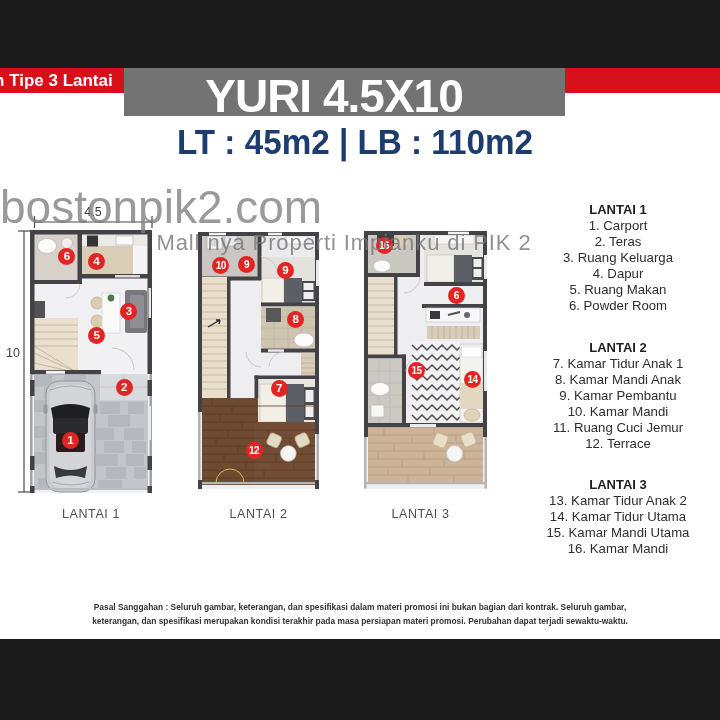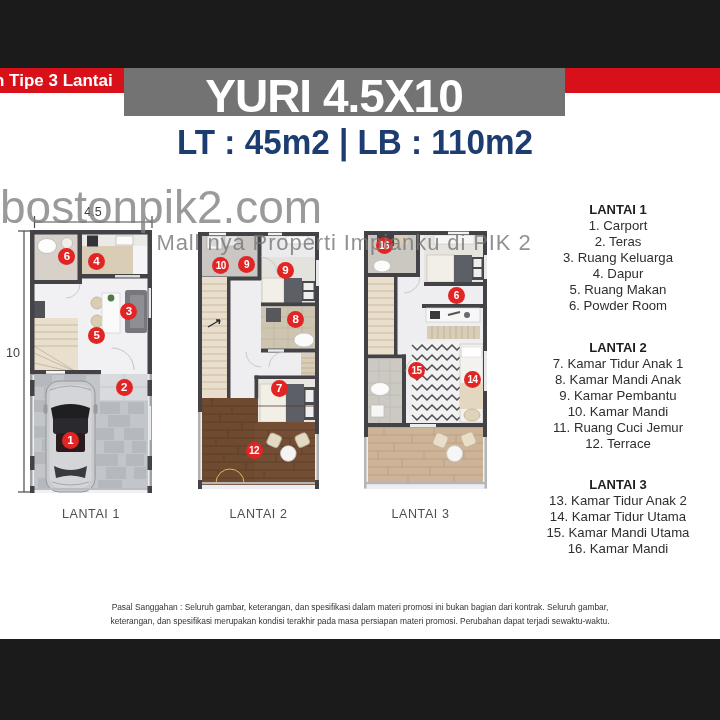--- a/index.html
+++ b/index.html
@@ -10,21 +10,21 @@
 #redstrip{left:0;top:68px;width:720px;height:25px;background:#d8101a;}
 #lefttag{left:-6px;top:68px;height:25px;line-height:26px;color:#fff;font-weight:bold;font-size:17px;}
 #navybox{left:124px;top:68px;width:441px;height:48px;background:#737373;color:#fff;text-align:center;}
 #navybox span{display:inline-block;font-weight:bold;font-size:46px;line-height:56px;letter-spacing:-1px;}
 #subtitle{left:10px;top:122px;width:690px;text-align:center;color:#1d3c6f;font-weight:bold;font-size:35px;transform:scaleX(0.95);transform-origin:345px 0;}
 #wm1{left:0;top:180px;width:688px;text-align:left;color:rgba(125,125,125,0.78);font-size:46px;z-index:30;}
 #wm2{left:0;top:230px;width:688px;text-align:center;color:rgba(118,118,118,0.8);font-size:22px;z-index:30;letter-spacing:0.9px;}
 .planlabel{color:#4e4e4e;font-size:12.5px;letter-spacing:0.6px;z-index:5;}
 .rcol{width:240px;text-align:center;color:#2e2e2e;font-size:13.2px;line-height:16px;}
 .rcol b{font-size:13px;color:#1e1e1e;}
-#disc{left:60px;top:600px;width:600px;text-align:center;color:#333;font-size:8.4px;font-weight:normal;line-height:14px;}
+#disc{left:60px;top:600px;width:600px;text-align:center;color:#333;font-size:8.4px;font-weight:bold;line-height:14px;}
 .num{position:absolute;width:17px;height:17px;border-radius:50%;background:#e12525;color:#fff;font-weight:bold;font-size:11.5px;text-align:center;line-height:17px;z-index:20;}
 .num.n2{font-size:10px;letter-spacing:-0.5px;}
 </style>
 </head>
 <body>
 <div class="abs" id="topbar"></div>
 <div class="abs" id="redstrip"></div>
 <div class="abs" id="lefttag">n Tipe 3 Lantai</div>
 <div class="abs" id="navybox"><span style="margin-right:21px;">YURI 4.5X10</span></div>
 <div class="abs" id="subtitle">LT : 45m2 | LB : 110m2</div>

